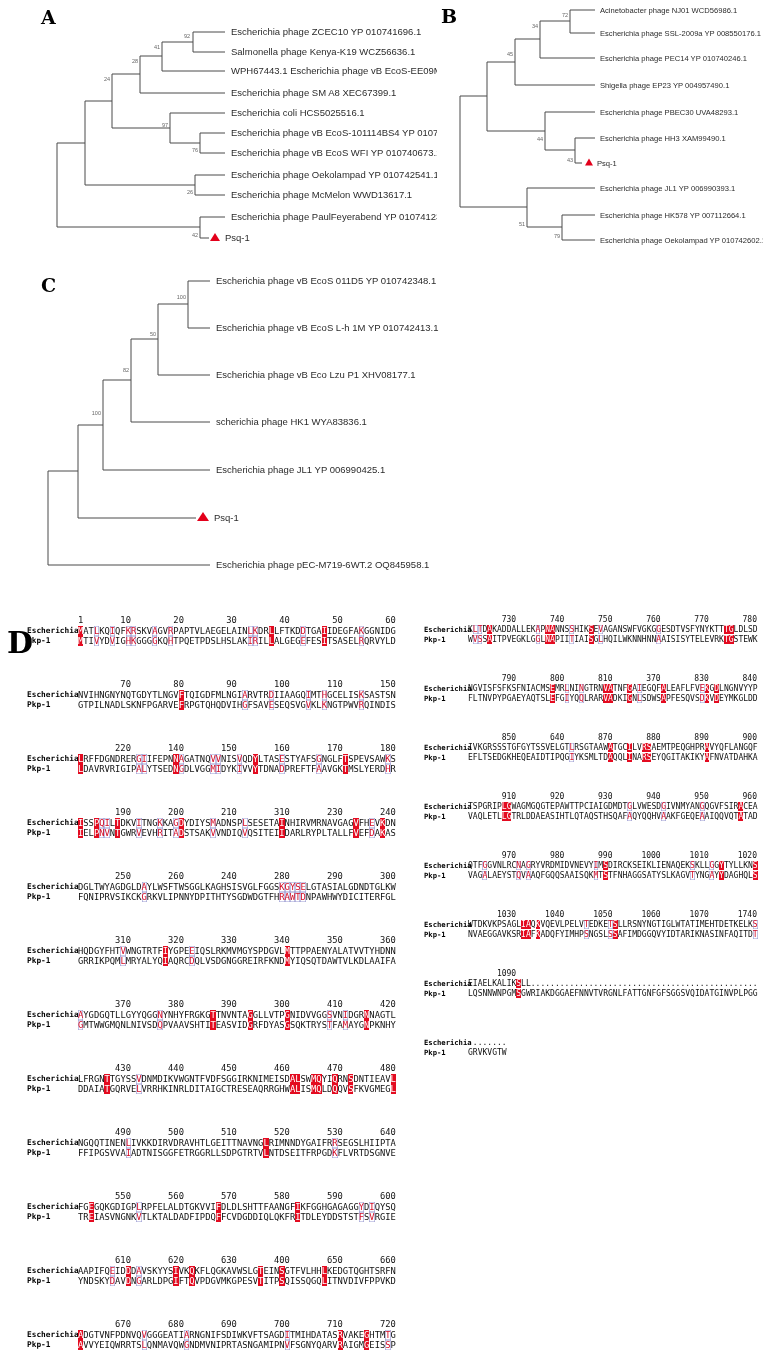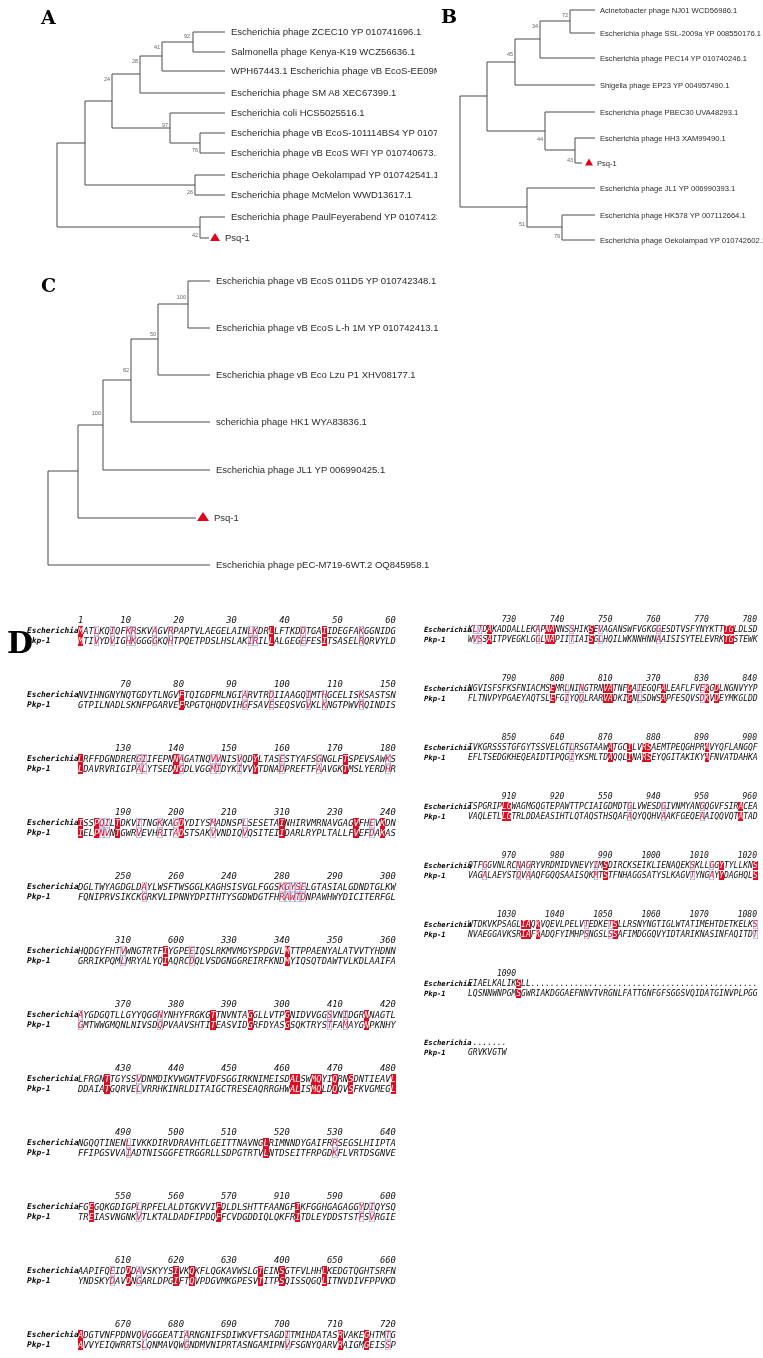--- a/index.html
+++ b/index.html
@@ -17,21 +17,21 @@
   .branch{fill:none;stroke:#4a4a4a;stroke-width:1;}
   .leaf-label{font-family:"Liberation Sans",sans-serif;fill:#2b2b2b;}
   .bs{font-family:"Liberation Sans",sans-serif;fill:#666;font-size:5.5px;}
   .fs95{font-size:9.5px;}
   .fs76{font-size:7.6px;}
   .tri{fill:#e3001b;}
   
   .acol{position:absolute;font-family:"DejaVu Sans Mono",monospace;}
   #align-left{left:27px;top:615px;width:382px;}
   #align-right{left:424px;top:615px;width:343px;}
-  .ablock{overflow:visible;font-style:italic;}
+  .ablock{overflow:visible;}
   #align-left .ablock{height:64px;}
   #align-right .ablock{height:59px;}
   .arow{display:flex;white-space:pre;}
   #align-left .arow{font-size:8.8px;line-height:10.6px;}
   #align-right .arow{font-size:8px;line-height:10px;}
   .albl{flex:none;font-weight:bold;color:#000;}
   #align-left .albl{width:51px;font-size:7.8px;}
   #align-right .albl{width:44px;font-size:7.2px;}
   .aseq{white-space:pre;color:#111;}
   .ruler-row{color:#333;}
@@ -134,56 +134,56 @@
         <div class="arow ruler-row"><span class="albl"></span><span class="aseq">1       10        20        30        40        50        60</span></div>
         <div class="arow"><span class="albl">Escherichia</span><span class="aseq"><span class="rid">M</span><span>A</span><span>T</span><span class="rsim">L</span><span>K</span><span>Q</span><span class="rsim">I</span><span>Q</span><span>F</span><span class="rsim">K</span><span class="rsim">R</span><span>S</span><span>K</span><span>V</span><span class="rsim">A</span><span>G</span><span>V</span><span class="rsim">R</span><span>P</span><span>A</span><span>P</span><span>T</span><span>V</span><span>L</span><span>A</span><span>E</span><span>G</span><span>E</span><span>L</span><span>A</span><span>I</span><span>N</span><span class="rsim">L</span><span class="rsim">K</span><span>D</span><span>R</span><span class="rid">L</span><span>L</span><span>F</span><span>T</span><span>K</span><span>D</span><span class="rsim">D</span><span>T</span><span>G</span><span>A</span><span class="rid">I</span><span>I</span><span>D</span><span>E</span><span>G</span><span>F</span><span>A</span><span class="rsim">K</span><span>G</span><span>G</span><span>N</span><span>I</span><span>D</span><span>G</span></span></div>
         <div class="arow"><span class="albl">Pkp-1</span><span class="aseq"><span class="rid">M</span><span>T</span><span>I</span><span class="rsim">V</span><span>Y</span><span>D</span><span class="rsim">V</span><span>I</span><span>G</span><span class="rsim">H</span><span class="rsim">K</span><span>G</span><span>G</span><span>G</span><span class="rsim">G</span><span>K</span><span>Q</span><span class="rsim">H</span><span>T</span><span>P</span><span>Q</span><span>E</span><span>T</span><span>P</span><span>D</span><span>S</span><span>L</span><span>H</span><span>S</span><span>L</span><span>A</span><span>K</span><span class="rsim">I</span><span class="rsim">R</span><span>I</span><span>L</span><span class="rid">L</span><span>A</span><span>L</span><span>G</span><span>E</span><span>G</span><span class="rsim">E</span><span>F</span><span>E</span><span>S</span><span class="rid">I</span><span>T</span><span>S</span><span>A</span><span>S</span><span>E</span><span>L</span><span class="rsim">R</span><span>Q</span><span>R</span><span>V</span><span>Y</span><span>L</span><span>D</span></span></div>
       </div>
       <div class="ablock">
         <div class="arow ruler-row"><span class="albl"></span><span class="aseq">        70        80        90       100       110       150</span></div>
         <div class="arow"><span class="albl">Escherichia</span><span class="aseq"><span>N</span><span>V</span><span>I</span><span>H</span><span>N</span><span>G</span><span>N</span><span>Y</span><span>N</span><span>Q</span><span>T</span><span>G</span><span>D</span><span>Y</span><span>T</span><span>L</span><span>N</span><span>G</span><span>V</span><span class="rid">F</span><span>T</span><span>Q</span><span>I</span><span>G</span><span>D</span><span>F</span><span>M</span><span>L</span><span>N</span><span>G</span><span>I</span><span class="rsim">A</span><span>R</span><span>V</span><span>T</span><span>R</span><span class="rsim">D</span><span>I</span><span>I</span><span>A</span><span>A</span><span>G</span><span>Q</span><span class="rsim">I</span><span>M</span><span>T</span><span class="rsim">H</span><span>G</span><span>C</span><span>E</span><span>L</span><span>I</span><span>S</span><span class="rsim">K</span><span>S</span><span>A</span><span>S</span><span>T</span><span>S</span><span>N</span></span></div>
         <div class="arow"><span class="albl">Pkp-1</span><span class="aseq"><span>G</span><span>T</span><span>P</span><span>I</span><span>L</span><span>N</span><span>A</span><span>D</span><span>L</span><span>S</span><span>K</span><span>N</span><span>F</span><span>P</span><span>G</span><span>A</span><span>R</span><span>V</span><span>E</span><span class="rid">F</span><span>R</span><span>P</span><span>G</span><span>T</span><span>Q</span><span>H</span><span>Q</span><span>D</span><span>V</span><span>I</span><span>H</span><span class="rsim">G</span><span>F</span><span>S</span><span>A</span><span>V</span><span class="rsim">E</span><span>S</span><span>E</span><span>Q</span><span>S</span><span>V</span><span>G</span><span class="rsim">V</span><span>K</span><span>L</span><span class="rsim">K</span><span>N</span><span>G</span><span>T</span><span>P</span><span>W</span><span>V</span><span class="rsim">R</span><span>Q</span><span>I</span><span>N</span><span>D</span><span>I</span><span>S</span></span></div>
       </div>
       <div class="ablock">
-        <div class="arow ruler-row"><span class="albl"></span><span class="aseq">       130       140       150       160       170       180</span></div>
+        <div class="arow ruler-row"><span class="albl"></span><span class="aseq">       220       140       150       160       170       180</span></div>
         <div class="arow"><span class="albl">Escherichia</span><span class="aseq"><span class="rid">L</span><span>R</span><span>F</span><span>F</span><span>D</span><span>G</span><span>N</span><span>D</span><span>R</span><span>E</span><span>R</span><span class="rsim">G</span><span class="rsim">I</span><span>I</span><span>F</span><span>E</span><span>P</span><span>N</span><span class="rid">N</span><span class="rsim">A</span><span>G</span><span>A</span><span>T</span><span>N</span><span>Q</span><span class="rsim">V</span><span class="rsim">V</span><span>N</span><span>I</span><span>S</span><span class="rsim">V</span><span>Q</span><span>D</span><span class="rid">Y</span><span>L</span><span>T</span><span>A</span><span>S</span><span class="rsim">E</span><span>S</span><span>T</span><span>Y</span><span>A</span><span>F</span><span>S</span><span class="rsim">G</span><span>N</span><span>G</span><span>L</span><span>F</span><span class="rid">T</span><span>S</span><span>P</span><span>E</span><span>V</span><span>S</span><span>A</span><span>W</span><span class="rsim">K</span><span>S</span></span></div>
         <div class="arow"><span class="albl">Pkp-1</span><span class="aseq"><span class="rid">L</span><span>D</span><span>A</span><span>V</span><span>R</span><span>V</span><span>R</span><span>I</span><span>G</span><span>I</span><span>P</span><span class="rsim">A</span><span class="rsim">L</span><span>Y</span><span>T</span><span>S</span><span>E</span><span>D</span><span class="rid">N</span><span class="rsim">G</span><span>D</span><span>L</span><span>V</span><span>G</span><span>G</span><span class="rsim">M</span><span class="rsim">I</span><span>D</span><span>Y</span><span>K</span><span class="rsim">I</span><span>V</span><span>V</span><span class="rid">Y</span><span>T</span><span>D</span><span>N</span><span>A</span><span class="rsim">D</span><span>P</span><span>R</span><span>E</span><span>F</span><span>T</span><span>F</span><span class="rsim">A</span><span>A</span><span>V</span><span>G</span><span>K</span><span class="rid">T</span><span>M</span><span>S</span><span>L</span><span>Y</span><span>E</span><span>R</span><span>D</span><span class="rsim">H</span><span>R</span></span></div>
       </div>
       <div class="ablock">
         <div class="arow ruler-row"><span class="albl"></span><span class="aseq">       190       200       210       310       230       240</span></div>
         <div class="arow"><span class="albl">Escherichia</span><span class="aseq"><span class="rid">I</span><span>S</span><span>S</span><span class="rid">P</span><span class="rsim">Q</span><span class="rsim">I</span><span>L</span><span class="rid">T</span><span>D</span><span>K</span><span>V</span><span class="rsim">I</span><span>T</span><span>N</span><span>G</span><span class="rsim">K</span><span>K</span><span>A</span><span class="rsim">G</span><span class="rid">D</span><span>Y</span><span>D</span><span>I</span><span>Y</span><span>S</span><span class="rsim">M</span><span>A</span><span>D</span><span>N</span><span>S</span><span>P</span><span class="rsim">L</span><span>S</span><span>E</span><span>S</span><span>E</span><span>T</span><span>A</span><span class="rid">I</span><span>N</span><span>H</span><span>I</span><span>R</span><span>V</span><span>M</span><span>R</span><span>N</span><span>A</span><span>V</span><span>G</span><span>A</span><span>G</span><span class="rid">V</span><span>F</span><span>H</span><span class="rsim">E</span><span>V</span><span class="rid">K</span><span>D</span><span>N</span></span></div>
         <div class="arow"><span class="albl">Pkp-1</span><span class="aseq"><span class="rid">I</span><span>E</span><span>L</span><span class="rid">P</span><span class="rsim">N</span><span class="rsim">V</span><span>N</span><span class="rid">T</span><span>G</span><span>W</span><span>R</span><span class="rsim">V</span><span>E</span><span>V</span><span>H</span><span class="rsim">R</span><span>I</span><span>T</span><span class="rsim">A</span><span class="rid">D</span><span>S</span><span>T</span><span>S</span><span>A</span><span>K</span><span class="rsim">V</span><span>V</span><span>N</span><span>D</span><span>I</span><span>Q</span><span class="rsim">V</span><span>Q</span><span>S</span><span>I</span><span>T</span><span>E</span><span>I</span><span class="rid">I</span><span>D</span><span>A</span><span>R</span><span>L</span><span>R</span><span>Y</span><span>P</span><span>L</span><span>T</span><span>A</span><span>L</span><span>L</span><span>F</span><span class="rid">V</span><span>E</span><span>F</span><span class="rsim">D</span><span>A</span><span class="rid">K</span><span>A</span><span>S</span></span></div>
       </div>
       <div class="ablock">
         <div class="arow ruler-row"><span class="albl"></span><span class="aseq">       250       260       240       280       290       300</span></div>
         <div class="arow"><span class="albl">Escherichia</span><span class="aseq"><span>D</span><span>G</span><span>L</span><span>T</span><span>W</span><span>Y</span><span>A</span><span>G</span><span>D</span><span>G</span><span>L</span><span>D</span><span class="rsim">A</span><span>Y</span><span>L</span><span>W</span><span>S</span><span>F</span><span>T</span><span>W</span><span>S</span><span>G</span><span>G</span><span>L</span><span>K</span><span>A</span><span>G</span><span>H</span><span>S</span><span>I</span><span>S</span><span>V</span><span>G</span><span>L</span><span>F</span><span>G</span><span>G</span><span>S</span><span class="rsim">K</span><span class="rsim">G</span><span class="rsim">Y</span><span class="rsim">S</span><span class="rsim">E</span><span>L</span><span>G</span><span>T</span><span>A</span><span>S</span><span>I</span><span>A</span><span>L</span><span>G</span><span>D</span><span>N</span><span>D</span><span>T</span><span>G</span><span>L</span><span>K</span><span>W</span></span></div>
         <div class="arow"><span class="albl">Pkp-1</span><span class="aseq"><span>F</span><span>Q</span><span>N</span><span>I</span><span>P</span><span>R</span><span>V</span><span>S</span><span>I</span><span>K</span><span>C</span><span>K</span><span class="rsim">G</span><span>R</span><span>K</span><span>V</span><span>L</span><span>I</span><span>P</span><span>N</span><span>N</span><span>Y</span><span>D</span><span>P</span><span>I</span><span>T</span><span>H</span><span>T</span><span>Y</span><span>S</span><span>G</span><span>D</span><span>W</span><span>D</span><span>G</span><span>T</span><span>F</span><span>H</span><span class="rsim">R</span><span class="rsim">A</span><span class="rsim">W</span><span class="rsim">T</span><span class="rsim">D</span><span>N</span><span>P</span><span>A</span><span>W</span><span>H</span><span>W</span><span>Y</span><span>D</span><span>I</span><span>C</span><span>I</span><span>T</span><span>E</span><span>R</span><span>F</span><span>G</span><span>L</span></span></div>
       </div>
       <div class="ablock">
-        <div class="arow ruler-row"><span class="albl"></span><span class="aseq">       310       600       330       340       350       360</span></div>
+        <div class="arow ruler-row"><span class="albl"></span><span class="aseq">       310       320       330       340       350       360</span></div>
         <div class="arow"><span class="albl">Escherichia</span><span class="aseq"><span>H</span><span>Q</span><span>D</span><span>G</span><span>Y</span><span>F</span><span>H</span><span>T</span><span class="rsim">V</span><span>W</span><span>N</span><span>G</span><span>T</span><span>R</span><span>T</span><span>F</span><span class="rid">I</span><span>Y</span><span>G</span><span>P</span><span>E</span><span class="rsim">E</span><span>I</span><span>Q</span><span>S</span><span>L</span><span>R</span><span>K</span><span>M</span><span>V</span><span>M</span><span>G</span><span>Y</span><span>S</span><span>P</span><span>D</span><span>G</span><span>V</span><span>L</span><span class="rid">M</span><span>T</span><span>T</span><span>P</span><span>P</span><span>A</span><span>E</span><span>N</span><span>Y</span><span>A</span><span>L</span><span>A</span><span>T</span><span>V</span><span>V</span><span>T</span><span>Y</span><span>H</span><span>D</span><span>N</span><span>N</span></span></div>
         <div class="arow"><span class="albl">Pkp-1</span><span class="aseq"><span>G</span><span>R</span><span>R</span><span>I</span><span>K</span><span>P</span><span>Q</span><span>M</span><span class="rsim">L</span><span>M</span><span>R</span><span>Y</span><span>A</span><span>L</span><span>Y</span><span>Q</span><span class="rid">I</span><span>A</span><span>Q</span><span>R</span><span>C</span><span class="rsim">D</span><span>Q</span><span>L</span><span>V</span><span>S</span><span>D</span><span>G</span><span>N</span><span>G</span><span>G</span><span>R</span><span>E</span><span>I</span><span>R</span><span>F</span><span>K</span><span>N</span><span>D</span><span class="rid">M</span><span>Y</span><span>I</span><span>Q</span><span>S</span><span>Q</span><span>T</span><span>D</span><span>A</span><span>W</span><span>T</span><span>V</span><span>L</span><span>K</span><span>D</span><span>L</span><span>A</span><span>A</span><span>I</span><span>F</span><span>A</span></span></div>
       </div>
       <div class="ablock">
         <div class="arow ruler-row"><span class="albl"></span><span class="aseq">       370       380       390       300       410       420</span></div>
         <div class="arow"><span class="albl">Escherichia</span><span class="aseq"><span class="rsim">A</span><span>Y</span><span>G</span><span>D</span><span>G</span><span>Q</span><span>T</span><span>L</span><span>L</span><span>G</span><span>Y</span><span>Y</span><span>Q</span><span>G</span><span>G</span><span class="rsim">N</span><span>Y</span><span>N</span><span>H</span><span>Y</span><span>F</span><span>R</span><span>G</span><span>K</span><span>G</span><span class="rid">T</span><span>T</span><span>N</span><span>V</span><span>N</span><span>T</span><span>A</span><span class="rid">G</span><span>G</span><span>L</span><span>L</span><span>V</span><span>T</span><span>P</span><span class="rid">G</span><span>N</span><span>I</span><span>D</span><span>V</span><span>V</span><span>G</span><span>G</span><span class="rsim">S</span><span>V</span><span>N</span><span class="rsim">I</span><span>D</span><span>G</span><span>R</span><span class="rid">N</span><span>N</span><span>A</span><span>G</span><span>T</span><span>L</span></span></div>
         <div class="arow"><span class="albl">Pkp-1</span><span class="aseq"><span class="rsim">G</span><span>M</span><span>T</span><span>W</span><span>W</span><span>G</span><span>M</span><span>Q</span><span>N</span><span>L</span><span>N</span><span>I</span><span>V</span><span>S</span><span>D</span><span class="rsim">Q</span><span>P</span><span>V</span><span>A</span><span>A</span><span>V</span><span>S</span><span>H</span><span>T</span><span>I</span><span class="rid">T</span><span>E</span><span>A</span><span>S</span><span>V</span><span>I</span><span>D</span><span class="rid">G</span><span>R</span><span>F</span><span>D</span><span>Y</span><span>A</span><span>S</span><span class="rid">G</span><span>S</span><span>Q</span><span>K</span><span>T</span><span>R</span><span>Y</span><span>S</span><span class="rsim">T</span><span>F</span><span>A</span><span class="rsim">M</span><span>A</span><span>Y</span><span>G</span><span class="rid">N</span><span>P</span><span>K</span><span>N</span><span>H</span><span>Y</span></span></div>
       </div>
       <div class="ablock">
         <div class="arow ruler-row"><span class="albl"></span><span class="aseq">       430       440       450       460       470       480</span></div>
         <div class="arow"><span class="albl">Escherichia</span><span class="aseq"><span>L</span><span>F</span><span>R</span><span>G</span><span>N</span><span class="rid">T</span><span>T</span><span>G</span><span>Y</span><span>S</span><span>S</span><span class="rsim">V</span><span>D</span><span>N</span><span>M</span><span>D</span><span>I</span><span>K</span><span>V</span><span>W</span><span>G</span><span>N</span><span>T</span><span>F</span><span>V</span><span>D</span><span>F</span><span>S</span><span>G</span><span>G</span><span>I</span><span>R</span><span>K</span><span>N</span><span>I</span><span>M</span><span>E</span><span>I</span><span>S</span><span>D</span><span class="rid">A</span><span class="rid">L</span><span>S</span><span>W</span><span class="rid">M</span><span class="rid">Q</span><span>Y</span><span>I</span><span class="rid">Q</span><span>R</span><span>N</span><span class="rid">S</span><span>D</span><span>N</span><span>T</span><span>I</span><span>E</span><span>A</span><span>V</span><span class="rid">L</span></span></div>
         <div class="arow"><span class="albl">Pkp-1</span><span class="aseq"><span>D</span><span>D</span><span>A</span><span>I</span><span>A</span><span class="rid">T</span><span>G</span><span>Q</span><span>R</span><span>V</span><span>E</span><span class="rsim">L</span><span>V</span><span>R</span><span>R</span><span>H</span><span>K</span><span>I</span><span>N</span><span>R</span><span>L</span><span>D</span><span>I</span><span>T</span><span>A</span><span>I</span><span>G</span><span>C</span><span>T</span><span>R</span><span>E</span><span>S</span><span>E</span><span>A</span><span>Q</span><span>R</span><span>R</span><span>G</span><span>H</span><span>W</span><span class="rid">A</span><span class="rid">L</span><span>I</span><span>S</span><span class="rid">M</span><span class="rid">Q</span><span>L</span><span>D</span><span class="rid">Q</span><span>Q</span><span>V</span><span class="rid">S</span><span>F</span><span>K</span><span>V</span><span>G</span><span>M</span><span>E</span><span>G</span><span class="rid">L</span></span></div>
       </div>
       <div class="ablock">
         <div class="arow ruler-row"><span class="albl"></span><span class="aseq">       490       500       510       520       530       640</span></div>
         <div class="arow"><span class="albl">Escherichia</span><span class="aseq"><span>N</span><span>G</span><span>Q</span><span>Q</span><span>T</span><span>I</span><span>N</span><span>E</span><span>N</span><span class="rsim">L</span><span>I</span><span>V</span><span>K</span><span>K</span><span>D</span><span>I</span><span>R</span><span>V</span><span>D</span><span>R</span><span>A</span><span>V</span><span>H</span><span>T</span><span>L</span><span>G</span><span>E</span><span>I</span><span>T</span><span>T</span><span>N</span><span>A</span><span>V</span><span>N</span><span>G</span><span class="rid">L</span><span>R</span><span>I</span><span>M</span><span>N</span><span>N</span><span>D</span><span>Y</span><span>G</span><span>A</span><span>I</span><span>F</span><span>R</span><span class="rsim">R</span><span>S</span><span>E</span><span>G</span><span>S</span><span>L</span><span>H</span><span>I</span><span>I</span><span>P</span><span>T</span><span>A</span></span></div>
         <div class="arow"><span class="albl">Pkp-1</span><span class="aseq"><span>F</span><span>F</span><span>I</span><span>P</span><span>G</span><span>S</span><span>V</span><span>V</span><span>A</span><span class="rsim">I</span><span>A</span><span>D</span><span>T</span><span>N</span><span>I</span><span>S</span><span>G</span><span>G</span><span>F</span><span>E</span><span>T</span><span>R</span><span>G</span><span>G</span><span>R</span><span>L</span><span>L</span><span>S</span><span>D</span><span>P</span><span>G</span><span>T</span><span>R</span><span>T</span><span>V</span><span class="rid">L</span><span>N</span><span>T</span><span>D</span><span>S</span><span>E</span><span>I</span><span>T</span><span>F</span><span>R</span><span>P</span><span>G</span><span>D</span><span class="rsim">K</span><span>F</span><span>L</span><span>V</span><span>R</span><span>T</span><span>D</span><span>S</span><span>G</span><span>N</span><span>V</span><span>E</span></span></div>
       </div>
       <div class="ablock">
-        <div class="arow ruler-row"><span class="albl"></span><span class="aseq">       550       560       570       910       590       600</span></div>
+        <div class="arow ruler-row"><span class="albl"></span><span class="aseq">       550       560       570       580       590       600</span></div>
         <div class="arow"><span class="albl">Escherichia</span><span class="aseq"><span>F</span><span>G</span><span class="rid">E</span><span>G</span><span>Q</span><span>K</span><span>G</span><span>D</span><span>I</span><span>G</span><span>P</span><span class="rsim">L</span><span>R</span><span>P</span><span>F</span><span>E</span><span>L</span><span>A</span><span>L</span><span>D</span><span>T</span><span>G</span><span>K</span><span>V</span><span>V</span><span>I</span><span class="rid">F</span><span>D</span><span>L</span><span>D</span><span>L</span><span>S</span><span>H</span><span>T</span><span>T</span><span>F</span><span>A</span><span>A</span><span>N</span><span>G</span><span>F</span><span class="rid">I</span><span>K</span><span>F</span><span>G</span><span>G</span><span>H</span><span>G</span><span>A</span><span>G</span><span>A</span><span>G</span><span>G</span><span class="rsim">Y</span><span>D</span><span class="rsim">I</span><span>Q</span><span>Y</span><span>S</span><span>Q</span></span></div>
         <div class="arow"><span class="albl">Pkp-1</span><span class="aseq"><span>T</span><span>R</span><span class="rid">E</span><span>I</span><span>A</span><span>S</span><span>V</span><span>N</span><span>G</span><span>N</span><span>K</span><span class="rsim">V</span><span>T</span><span>L</span><span>K</span><span>T</span><span>A</span><span>L</span><span>D</span><span>A</span><span>D</span><span>F</span><span>I</span><span>P</span><span>D</span><span>Q</span><span class="rid">F</span><span>F</span><span>C</span><span>V</span><span>D</span><span>G</span><span>D</span><span>D</span><span>I</span><span>Q</span><span>L</span><span>Q</span><span>K</span><span>F</span><span>R</span><span class="rid">I</span><span>T</span><span>D</span><span>L</span><span>E</span><span>Y</span><span>D</span><span>D</span><span>S</span><span>T</span><span>S</span><span>T</span><span class="rsim">F</span><span>S</span><span class="rsim">V</span><span>R</span><span>G</span><span>I</span><span>E</span></span></div>
       </div>
       <div class="ablock">
         <div class="arow ruler-row"><span class="albl"></span><span class="aseq">       610       620       630       400       650       660</span></div>
         <div class="arow"><span class="albl">Escherichia</span><span class="aseq"><span>A</span><span>A</span><span>P</span><span>I</span><span>F</span><span>Q</span><span class="rsim">E</span><span>I</span><span>D</span><span class="rid">D</span><span>D</span><span class="rsim">A</span><span>V</span><span>S</span><span>K</span><span>Y</span><span>Y</span><span>S</span><span class="rid">I</span><span>V</span><span>K</span><span class="rid">Q</span><span>K</span><span>F</span><span>L</span><span>Q</span><span>G</span><span>K</span><span>A</span><span>V</span><span>W</span><span>S</span><span>L</span><span>G</span><span class="rid">T</span><span>E</span><span>I</span><span>N</span><span class="rid">S</span><span>G</span><span>T</span><span>F</span><span>V</span><span>L</span><span>H</span><span>H</span><span class="rid">L</span><span>K</span><span>E</span><span>D</span><span>G</span><span>T</span><span>Q</span><span>G</span><span>H</span><span>T</span><span>S</span><span>R</span><span>F</span><span>N</span></span></div>
         <div class="arow"><span class="albl">Pkp-1</span><span class="aseq"><span>Y</span><span>N</span><span>D</span><span>S</span><span>K</span><span>Y</span><span class="rsim">D</span><span>A</span><span>V</span><span class="rid">D</span><span>N</span><span class="rsim">G</span><span>A</span><span>R</span><span>L</span><span>D</span><span>P</span><span>G</span><span class="rid">I</span><span>F</span><span>T</span><span class="rid">Q</span><span>V</span><span>P</span><span>D</span><span>G</span><span>V</span><span>M</span><span>K</span><span>G</span><span>P</span><span>E</span><span>S</span><span>V</span><span class="rid">T</span><span>I</span><span>T</span><span>P</span><span class="rid">S</span><span>Q</span><span>I</span><span>S</span><span>S</span><span>Q</span><span>G</span><span>Q</span><span class="rid">L</span><span>I</span><span>T</span><span>N</span><span>V</span><span>D</span><span>I</span><span>V</span><span>F</span><span>P</span><span>P</span><span>V</span><span>K</span><span>D</span></span></div>
       </div>
       <div class="ablock">
         <div class="arow ruler-row"><span class="albl"></span><span class="aseq">       670       680       690       700       710       720</span></div>
@@ -201,31 +201,31 @@
         <div class="arow ruler-row"><span class="albl"></span><span class="aseq">       790       800       810       370       830       840</span></div>
         <div class="arow"><span class="albl">Escherichia</span><span class="aseq"><span>N</span><span>G</span><span>V</span><span>I</span><span>S</span><span>F</span><span>S</span><span>F</span><span>K</span><span>S</span><span>F</span><span>N</span><span>I</span><span>A</span><span>C</span><span>M</span><span>S</span><span class="rid">E</span><span>M</span><span>R</span><span class="rsim">L</span><span>N</span><span>I</span><span class="rsim">N</span><span>G</span><span>T</span><span>R</span><span>N</span><span class="rid">V</span><span class="rid">A</span><span>T</span><span>N</span><span>F</span><span class="rid">G</span><span>A</span><span class="rsim">I</span><span>E</span><span>G</span><span>Q</span><span>F</span><span class="rid">A</span><span>L</span><span>E</span><span>A</span><span>F</span><span>L</span><span>F</span><span>V</span><span class="rsim">E</span><span class="rid">K</span><span>G</span><span class="rid">D</span><span>L</span><span>N</span><span>G</span><span>N</span><span>V</span><span>Y</span><span>Y</span><span>P</span></span></div>
         <div class="arow"><span class="albl">Pkp-1</span><span class="aseq"><span>F</span><span>L</span><span>T</span><span>N</span><span>V</span><span>P</span><span>Y</span><span>P</span><span>G</span><span>A</span><span>E</span><span>Y</span><span>A</span><span>Q</span><span>T</span><span>S</span><span>L</span><span class="rid">E</span><span>F</span><span>G</span><span class="rsim">I</span><span>Y</span><span>Q</span><span class="rsim">Q</span><span>L</span><span>R</span><span>A</span><span>R</span><span class="rid">V</span><span class="rid">A</span><span>D</span><span>K</span><span>I</span><span class="rid">G</span><span>N</span><span class="rsim">L</span><span>S</span><span>D</span><span>W</span><span>S</span><span class="rid">A</span><span>P</span><span>F</span><span>E</span><span>S</span><span>Q</span><span>V</span><span>S</span><span class="rsim">D</span><span class="rid">K</span><span>V</span><span class="rid">D</span><span>E</span><span>Y</span><span>M</span><span>K</span><span>G</span><span>L</span><span>D</span><span>D</span></span></div>
       </div>
       <div class="ablock">
         <div class="arow ruler-row"><span class="albl"></span><span class="aseq">       850       640       870       880       890       900</span></div>
         <div class="arow"><span class="albl">Escherichia</span><span class="aseq"><span>I</span><span>V</span><span>K</span><span>G</span><span>R</span><span>S</span><span>S</span><span>S</span><span>T</span><span>G</span><span>F</span><span>G</span><span>Y</span><span>T</span><span>S</span><span>S</span><span>V</span><span>E</span><span>L</span><span>G</span><span>T</span><span class="rsim">L</span><span>R</span><span>S</span><span>G</span><span>T</span><span>A</span><span>A</span><span>W</span><span class="rid">A</span><span>T</span><span>G</span><span>C</span><span class="rid">I</span><span>L</span><span>V</span><span class="rid">R</span><span class="rid">S</span><span>A</span><span>E</span><span>M</span><span>T</span><span>P</span><span>E</span><span>Q</span><span>G</span><span>H</span><span>P</span><span>R</span><span class="rid">A</span><span>V</span><span>Y</span><span>Q</span><span>F</span><span>L</span><span>A</span><span>N</span><span>G</span><span>Q</span><span>F</span></span></div>
         <div class="arow"><span class="albl">Pkp-1</span><span class="aseq"><span>E</span><span>F</span><span>L</span><span>T</span><span>S</span><span>E</span><span>D</span><span>G</span><span>K</span><span>H</span><span>E</span><span>Q</span><span>E</span><span>A</span><span>I</span><span>D</span><span>T</span><span>I</span><span>P</span><span>Q</span><span>G</span><span class="rsim">I</span><span>Y</span><span>K</span><span>S</span><span>M</span><span>L</span><span>T</span><span>D</span><span class="rid">A</span><span>Q</span><span>Q</span><span>L</span><span class="rid">I</span><span>N</span><span>A</span><span class="rid">R</span><span class="rid">S</span><span>E</span><span>Y</span><span>Q</span><span>G</span><span>I</span><span>T</span><span>A</span><span>K</span><span>I</span><span>K</span><span>Y</span><span class="rid">A</span><span>F</span><span>N</span><span>V</span><span>A</span><span>T</span><span>D</span><span>A</span><span>H</span><span>K</span><span>A</span></span></div>
       </div>
       <div class="ablock">
-        <div class="arow ruler-row"><span class="albl"></span><span class="aseq">       910       920       550       940       950       960</span></div>
+        <div class="arow ruler-row"><span class="albl"></span><span class="aseq">       910       920       930       940       950       960</span></div>
         <div class="arow"><span class="albl">Escherichia</span><span class="aseq"><span>T</span><span>S</span><span>P</span><span>G</span><span>R</span><span>I</span><span>P</span><span class="rid">L</span><span class="rid">G</span><span>W</span><span>A</span><span>G</span><span>M</span><span>G</span><span>Q</span><span>G</span><span>T</span><span>E</span><span>P</span><span>A</span><span>W</span><span>T</span><span>T</span><span>P</span><span>C</span><span>I</span><span>A</span><span>I</span><span>G</span><span>D</span><span>M</span><span>D</span><span>T</span><span class="rsim">G</span><span>L</span><span>V</span><span>W</span><span>E</span><span>S</span><span>D</span><span class="rsim">G</span><span>I</span><span>V</span><span>N</span><span>M</span><span>Y</span><span>A</span><span>N</span><span class="rsim">G</span><span>Q</span><span>G</span><span>V</span><span>F</span><span>S</span><span>I</span><span>R</span><span class="rid">A</span><span>C</span><span>E</span><span>A</span></span></div>
         <div class="arow"><span class="albl">Pkp-1</span><span class="aseq"><span>V</span><span>A</span><span>Q</span><span>L</span><span>E</span><span>T</span><span>L</span><span class="rid">L</span><span class="rid">G</span><span>T</span><span>R</span><span>L</span><span>D</span><span>D</span><span>A</span><span>E</span><span>A</span><span>S</span><span>I</span><span>H</span><span>T</span><span>L</span><span>Q</span><span>T</span><span>A</span><span>Q</span><span>S</span><span>T</span><span>H</span><span>S</span><span>Q</span><span>A</span><span>F</span><span class="rsim">A</span><span>Q</span><span>Y</span><span>Q</span><span>Q</span><span>H</span><span>V</span><span class="rsim">A</span><span>A</span><span>K</span><span>F</span><span>G</span><span>E</span><span>Q</span><span>E</span><span class="rsim">A</span><span>A</span><span>I</span><span>Q</span><span>Q</span><span>V</span><span>Q</span><span>T</span><span class="rid">A</span><span>T</span><span>A</span><span>D</span></span></div>
       </div>
       <div class="ablock">
         <div class="arow ruler-row"><span class="albl"></span><span class="aseq">       970       980       990      1000      1010      1020</span></div>
         <div class="arow"><span class="albl">Escherichia</span><span class="aseq"><span>Q</span><span>T</span><span>F</span><span class="rsim">G</span><span>G</span><span>V</span><span>N</span><span>L</span><span>R</span><span>C</span><span class="rsim">N</span><span>A</span><span class="rsim">G</span><span>R</span><span>Y</span><span>V</span><span>R</span><span>D</span><span>M</span><span>I</span><span>D</span><span>V</span><span>N</span><span>E</span><span>V</span><span>Y</span><span class="rsim">I</span><span>M</span><span class="rid">S</span><span>D</span><span>I</span><span>R</span><span>C</span><span>K</span><span>S</span><span>E</span><span>I</span><span>K</span><span>L</span><span>I</span><span>E</span><span>N</span><span>A</span><span>Q</span><span>E</span><span>K</span><span class="rsim">S</span><span>K</span><span>L</span><span>L</span><span class="rsim">G</span><span>G</span><span class="rid">Y</span><span>T</span><span>Y</span><span>L</span><span>L</span><span>K</span><span>N</span><span class="rid">S</span></span></div>
         <div class="arow"><span class="albl">Pkp-1</span><span class="aseq"><span>V</span><span>A</span><span>G</span><span class="rsim">A</span><span>L</span><span>A</span><span>E</span><span>Y</span><span>S</span><span>T</span><span class="rsim">Q</span><span>V</span><span class="rsim">A</span><span>A</span><span>Q</span><span>F</span><span>G</span><span>Q</span><span>Q</span><span>S</span><span>A</span><span>A</span><span>I</span><span>S</span><span>Q</span><span>K</span><span class="rsim">M</span><span>T</span><span class="rid">S</span><span>T</span><span>F</span><span>N</span><span>H</span><span>A</span><span>G</span><span>G</span><span>S</span><span>A</span><span>T</span><span>Y</span><span>S</span><span>L</span><span>K</span><span>A</span><span>G</span><span>V</span><span class="rsim">T</span><span>Y</span><span>N</span><span>G</span><span class="rsim">A</span><span>Y</span><span class="rid">Y</span><span>D</span><span>A</span><span>G</span><span>H</span><span>Q</span><span>L</span><span class="rid">S</span></span></div>
       </div>
       <div class="ablock">
-        <div class="arow ruler-row"><span class="albl"></span><span class="aseq">      1030      1040      1050      1060      1070      1080</span></div>
+        <div class="arow ruler-row"><span class="albl"></span><span class="aseq">      1030      1040      1050      1060      1070      1740</span></div>
         <div class="arow"><span class="albl">Escherichia</span><span class="aseq"><span>W</span><span>T</span><span>D</span><span>K</span><span>V</span><span>K</span><span>P</span><span>S</span><span>A</span><span>G</span><span>L</span><span class="rid">I</span><span class="rid">A</span><span>Q</span><span class="rid">K</span><span>V</span><span>Q</span><span>E</span><span>V</span><span>L</span><span>P</span><span>E</span><span>L</span><span>V</span><span class="rsim">T</span><span>E</span><span>D</span><span>K</span><span>E</span><span class="rsim">T</span><span class="rid">S</span><span>L</span><span>L</span><span>R</span><span>S</span><span>N</span><span>Y</span><span>N</span><span>G</span><span>T</span><span>I</span><span>G</span><span>L</span><span>W</span><span>T</span><span>A</span><span>T</span><span>I</span><span>M</span><span>E</span><span>H</span><span>T</span><span>D</span><span>E</span><span>T</span><span>K</span><span>E</span><span>L</span><span>K</span><span class="rsim">S</span></span></div>
         <div class="arow"><span class="albl">Pkp-1</span><span class="aseq"><span>N</span><span>V</span><span>A</span><span>E</span><span>G</span><span>G</span><span>A</span><span>V</span><span>K</span><span>S</span><span>R</span><span class="rid">I</span><span class="rid">A</span><span>F</span><span class="rid">K</span><span>A</span><span>D</span><span>Q</span><span>F</span><span>Y</span><span>I</span><span>M</span><span>H</span><span>P</span><span class="rsim">S</span><span>N</span><span>G</span><span>S</span><span>L</span><span class="rsim">S</span><span class="rid">S</span><span>A</span><span>F</span><span>I</span><span>M</span><span>D</span><span>G</span><span>G</span><span>Q</span><span>V</span><span>Y</span><span>I</span><span>D</span><span>T</span><span>A</span><span>R</span><span>I</span><span>K</span><span>N</span><span>A</span><span>S</span><span>I</span><span>N</span><span>F</span><span>A</span><span>Q</span><span>I</span><span>T</span><span>D</span><span class="rsim">T</span></span></div>
       </div>
       <div class="ablock">
         <div class="arow ruler-row"><span class="albl"></span><span class="aseq">      1090                                                  </span></div>
         <div class="arow"><span class="albl">Escherichia</span><span class="aseq"><span>E</span><span>I</span><span>A</span><span>E</span><span>L</span><span>K</span><span>A</span><span>L</span><span>I</span><span>K</span><span class="rid">S</span><span>L</span><span>L</span><span>.</span><span>.</span><span>.</span><span>.</span><span>.</span><span>.</span><span>.</span><span>.</span><span>.</span><span>.</span><span>.</span><span>.</span><span>.</span><span>.</span><span>.</span><span>.</span><span>.</span><span>.</span><span>.</span><span>.</span><span>.</span><span>.</span><span>.</span><span>.</span><span>.</span><span>.</span><span>.</span><span>.</span><span>.</span><span>.</span><span>.</span><span>.</span><span>.</span><span>.</span><span>.</span><span>.</span><span>.</span><span>.</span><span>.</span><span>.</span><span>.</span><span>.</span><span>.</span><span>.</span><span>.</span><span>.</span><span>.</span></span></div>
         <div class="arow"><span class="albl">Pkp-1</span><span class="aseq"><span>L</span><span>Q</span><span>S</span><span>N</span><span>N</span><span>W</span><span>N</span><span>P</span><span>G</span><span>M</span><span class="rid">S</span><span>G</span><span>W</span><span>R</span><span>I</span><span>A</span><span>K</span><span>D</span><span>G</span><span>G</span><span>A</span><span>E</span><span>F</span><span>N</span><span>N</span><span>V</span><span>T</span><span>V</span><span>R</span><span>G</span><span>N</span><span>L</span><span>F</span><span>A</span><span>T</span><span>T</span><span>G</span><span>N</span><span>F</span><span>G</span><span>F</span><span>S</span><span>G</span><span>G</span><span>S</span><span>V</span><span>Q</span><span>I</span><span>D</span><span>A</span><span>T</span><span>G</span><span>I</span><span>N</span><span>V</span><span>P</span><span>L</span><span>P</span><span>G</span><span>G</span></span></div>
       </div>
       <div class="ablock orphan">
         <div class="arow"><span class="albl">Escherichia</span><span class="aseq"><span>.</span><span>.</span><span>.</span><span>.</span><span>.</span><span>.</span><span>.</span><span>.</span></span></div>

